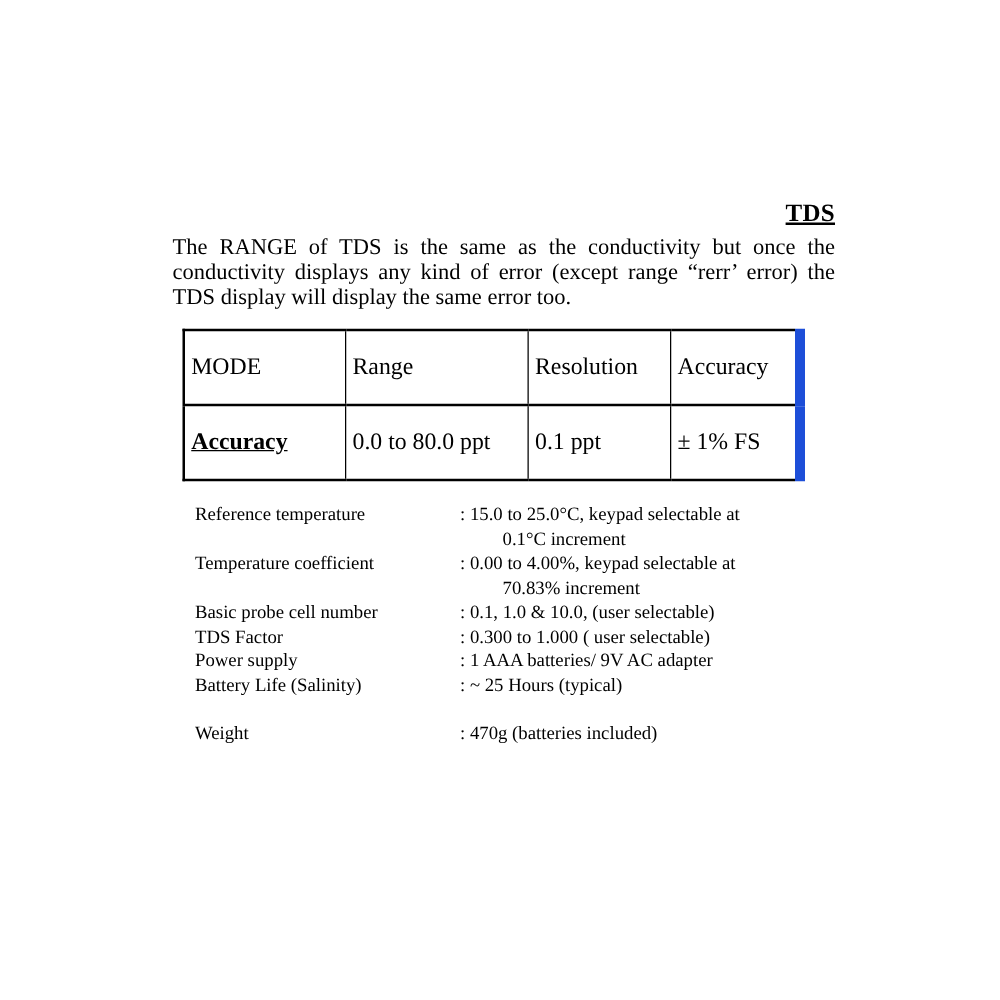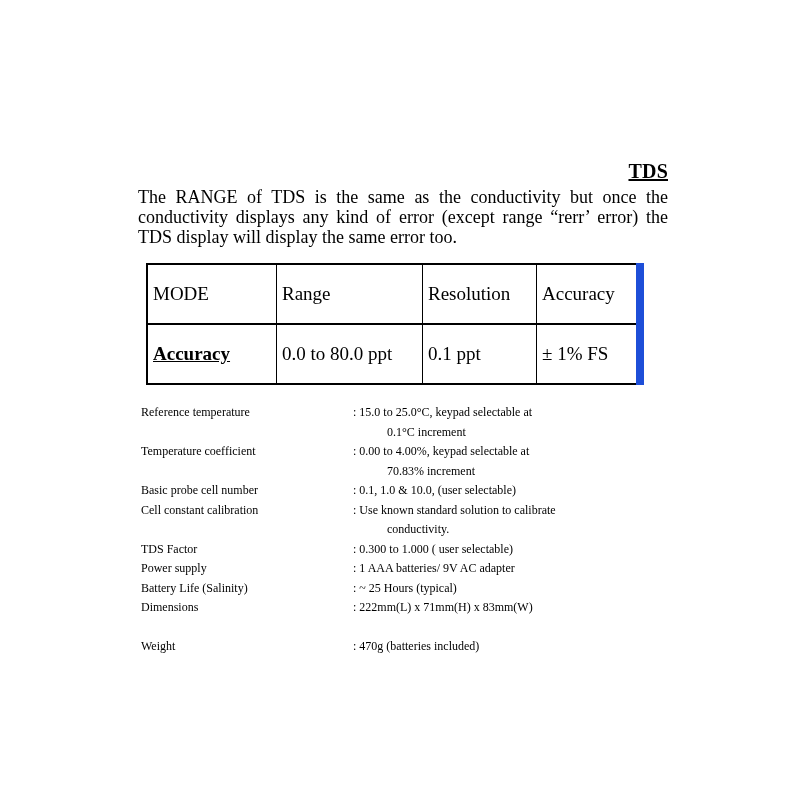--- a/index.html
+++ b/index.html
@@ -59,22 +59,22 @@
   table.spec tr:last-child td {
     border-bottom: 2px solid #000;
   }
   table.spec td.col0 { border-left: 2px solid #000; width: 118px; }
   table.spec td.col3 { border-right: 8px solid #1d4ed8; width: 89px; }
   table.spec td.col1 { width: 135px; }
   table.spec td.col2 { width: 103px; }
   .u { text-decoration: underline; font-weight: bold; }
   table.params {
     border-collapse: collapse;
-    margin-left: 3px;
-    font-size: 12px;
+    margin-left: 18px;
+    font-size: 15px;
   }
   table.params td {
     padding: 0;
     vertical-align: top;
     line-height: 19.5px;
   }
   td.label { width: 212px; white-space: nowrap; }
   td.value { white-space: nowrap; }
   .cont { display: block; padding-left: 34px; }
   .spacer-row td { height: 19px; }
@@ -119,41 +119,30 @@
         <td class="value">
           <span>: 0.00 to 4.00%, keypad selectable at</span>
           <span class="cont">70.83% increment</span>
         </td>
       </tr>
       <tr>
         <td class="label">Basic probe cell number</td>
         <td class="value">: 0.1, 1.0 &amp; 10.0, (user selectable)</td>
       </tr>
       <tr>
-        <td class="label">Cell constant calibration</td>
-        <td class="value">
-          <span>: Use known standard solution to calibrate</span>
-          <span class="cont">conductivity.</span>
-        </td>
-      </tr>
-      <tr>
         <td class="label">TDS Factor</td>
         <td class="value">: 0.300 to 1.000 ( user selectable)</td>
       </tr>
       <tr>
         <td class="label">Power supply</td>
         <td class="value">: 1 AAA batteries/ 9V AC adapter</td>
       </tr>
       <tr>
         <td class="label">Battery Life (Salinity)</td>
         <td class="value">: ~ 25 Hours (typical)</td>
-      </tr>
-      <tr>
-        <td class="label">Dimensions</td>
-        <td class="value">: 222mm(L) x 71mm(H) x 83mm(W)</td>
       </tr>
       <tr class="spacer-row">
         <td></td>
         <td></td>
       </tr>
       <tr>
         <td class="label">Weight</td>
         <td class="value">: 470g (batteries included)</td>
       </tr>
     </tbody>

